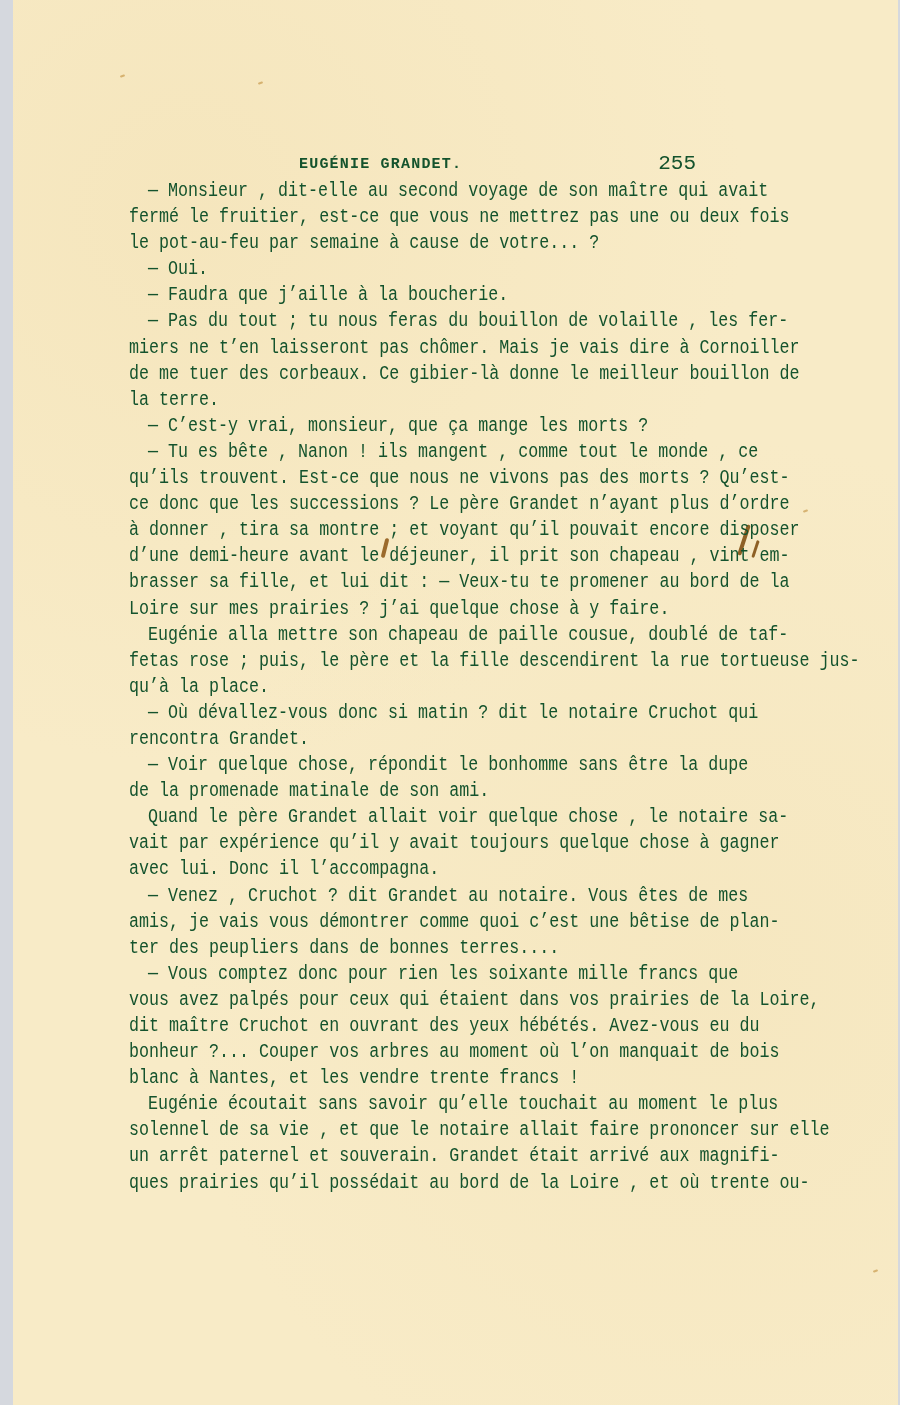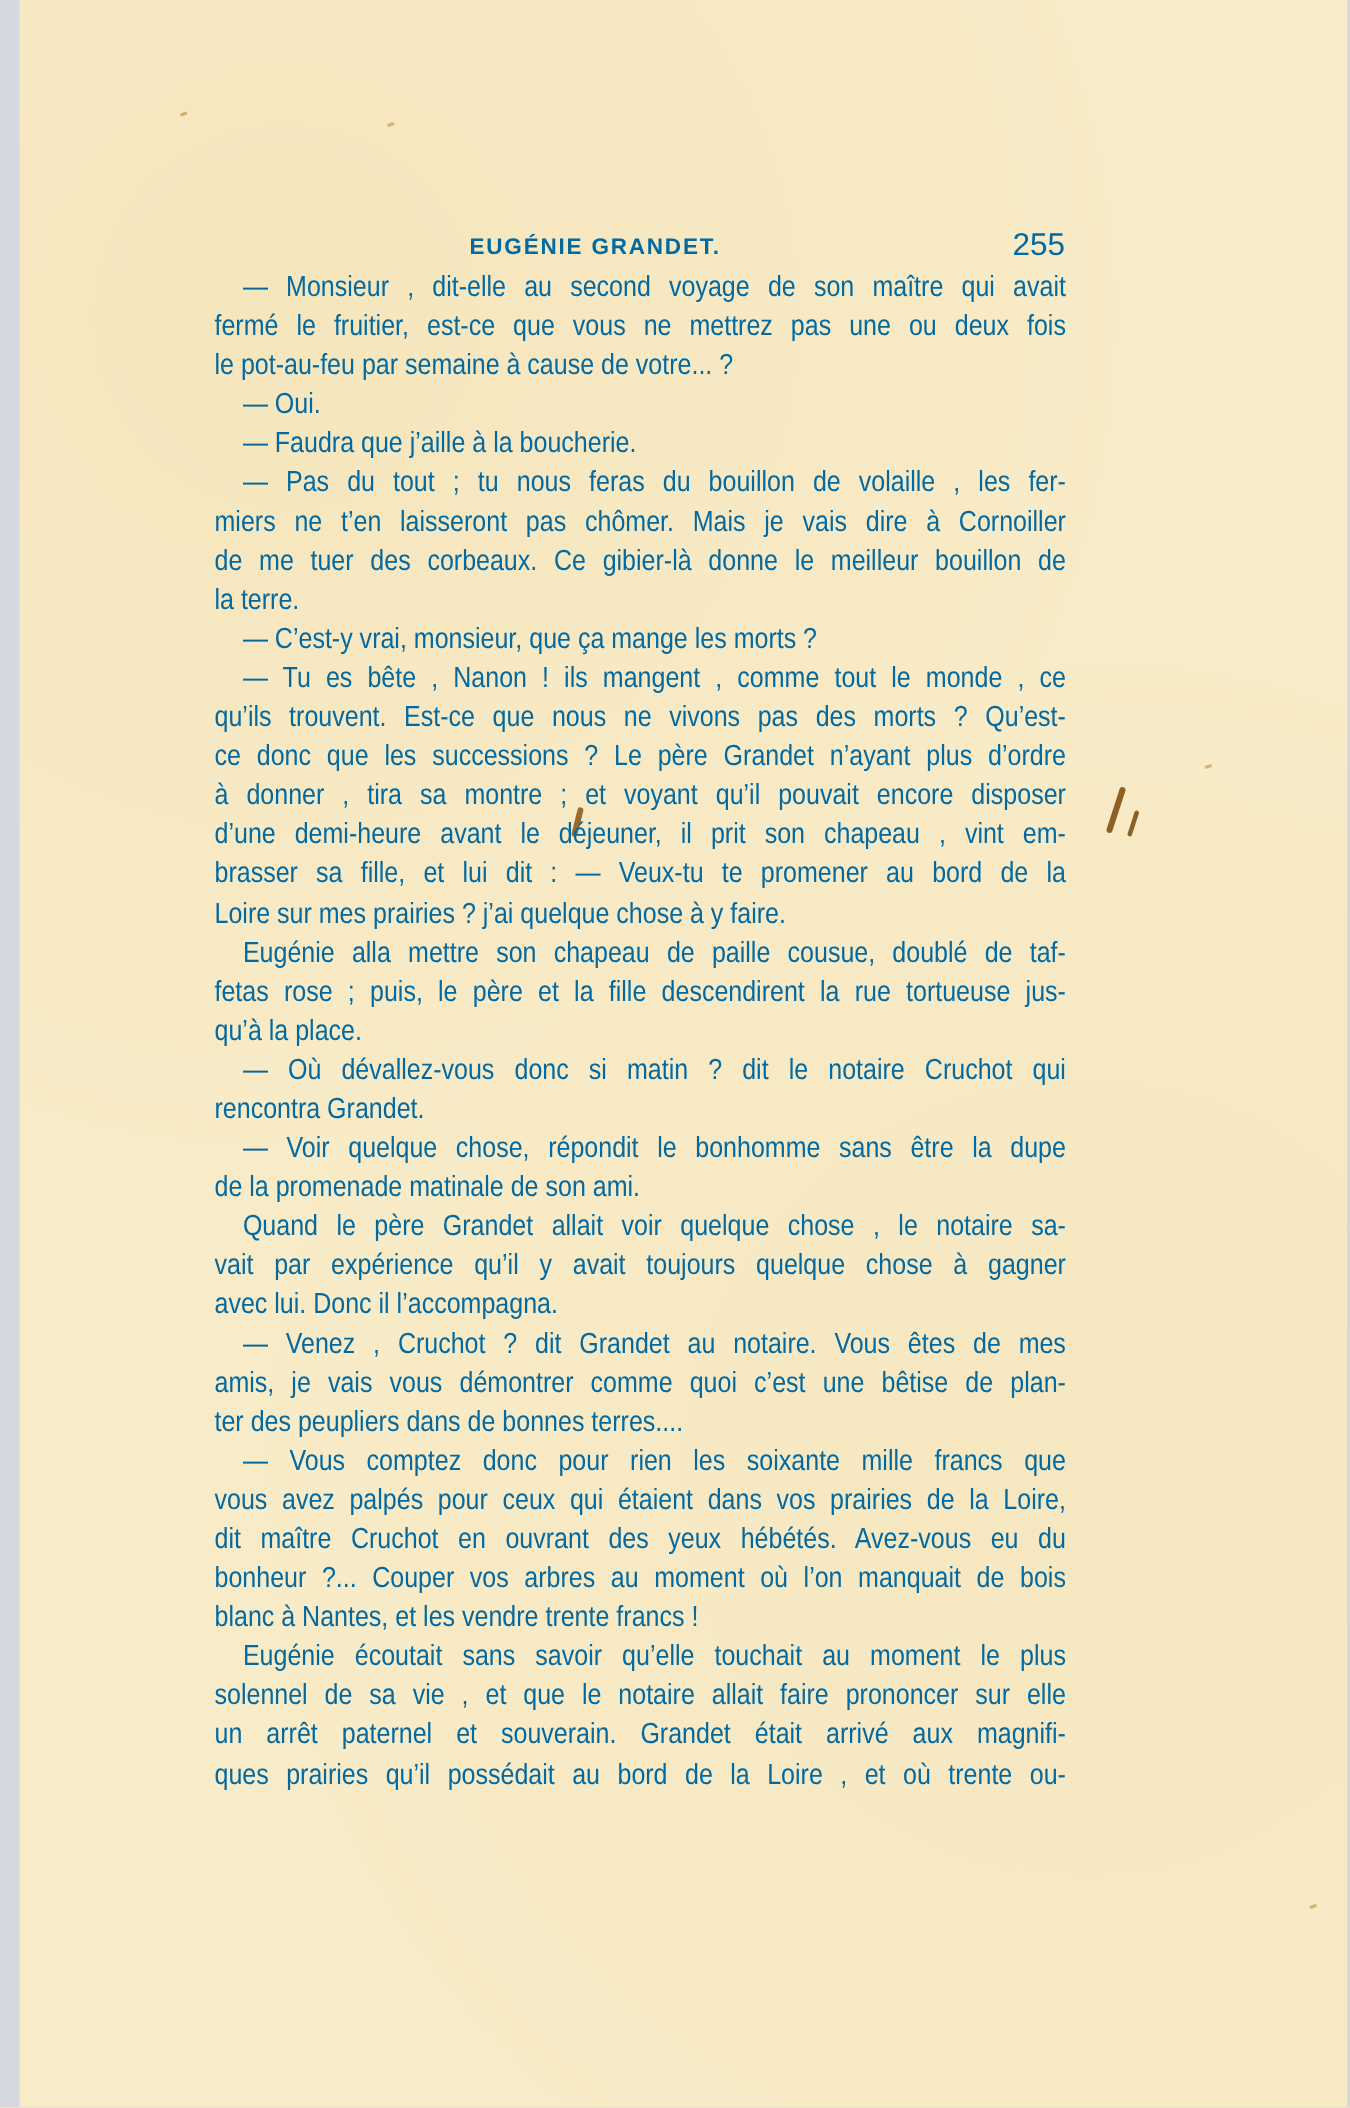--- a/index.html
+++ b/index.html
@@ -9,23 +9,23 @@
       position: relative;
     }
     .page {
       position: absolute; left: 13px; top: 0; width: 885px; height: 1405px;
       background: #f8ebc7;
       background-image:
         radial-gradient(circle at 20% 15%, rgba(240,220,170,0.35) 0, rgba(0,0,0,0) 40%),
         radial-gradient(circle at 80% 70%, rgba(240,222,175,0.30) 0, rgba(0,0,0,0) 45%);
     }
     .text-block {
-      position: absolute; left: 143px; top: 150px; width: 567px;
-      font-family: Liberation Sans, sans-serif;
-      color: #0369a1;
+      position: absolute; left: 129px; top: 150px; width: 567px;
+      font-family: Liberation Mono, monospace;
+      color: #14532d;
     }
     .header {
       position: relative; height: 28px;
     }
     .running-title {
       position: absolute; left: 170px; top: 6px;
       font-size: 15px; letter-spacing: 1.2px; font-weight: bold;
       font-variant: small-caps;
     }
     .page-number {

